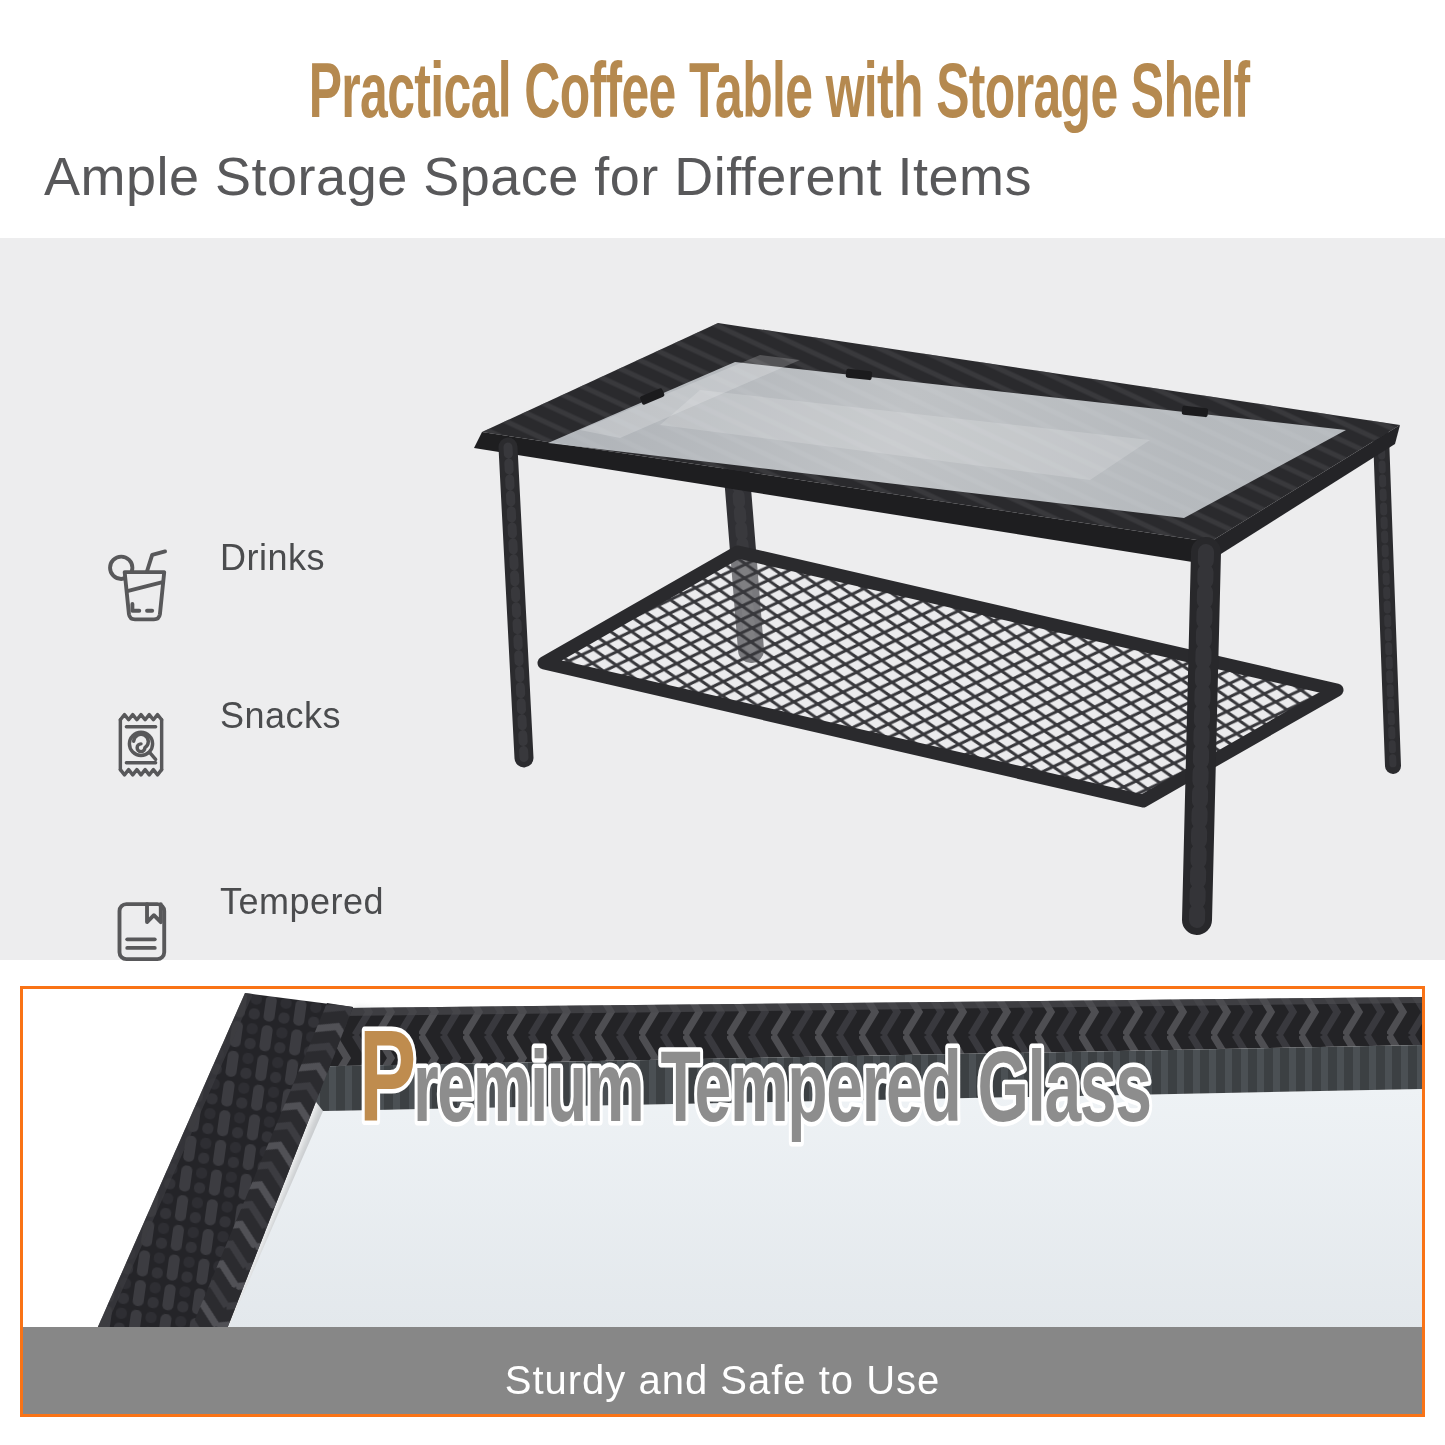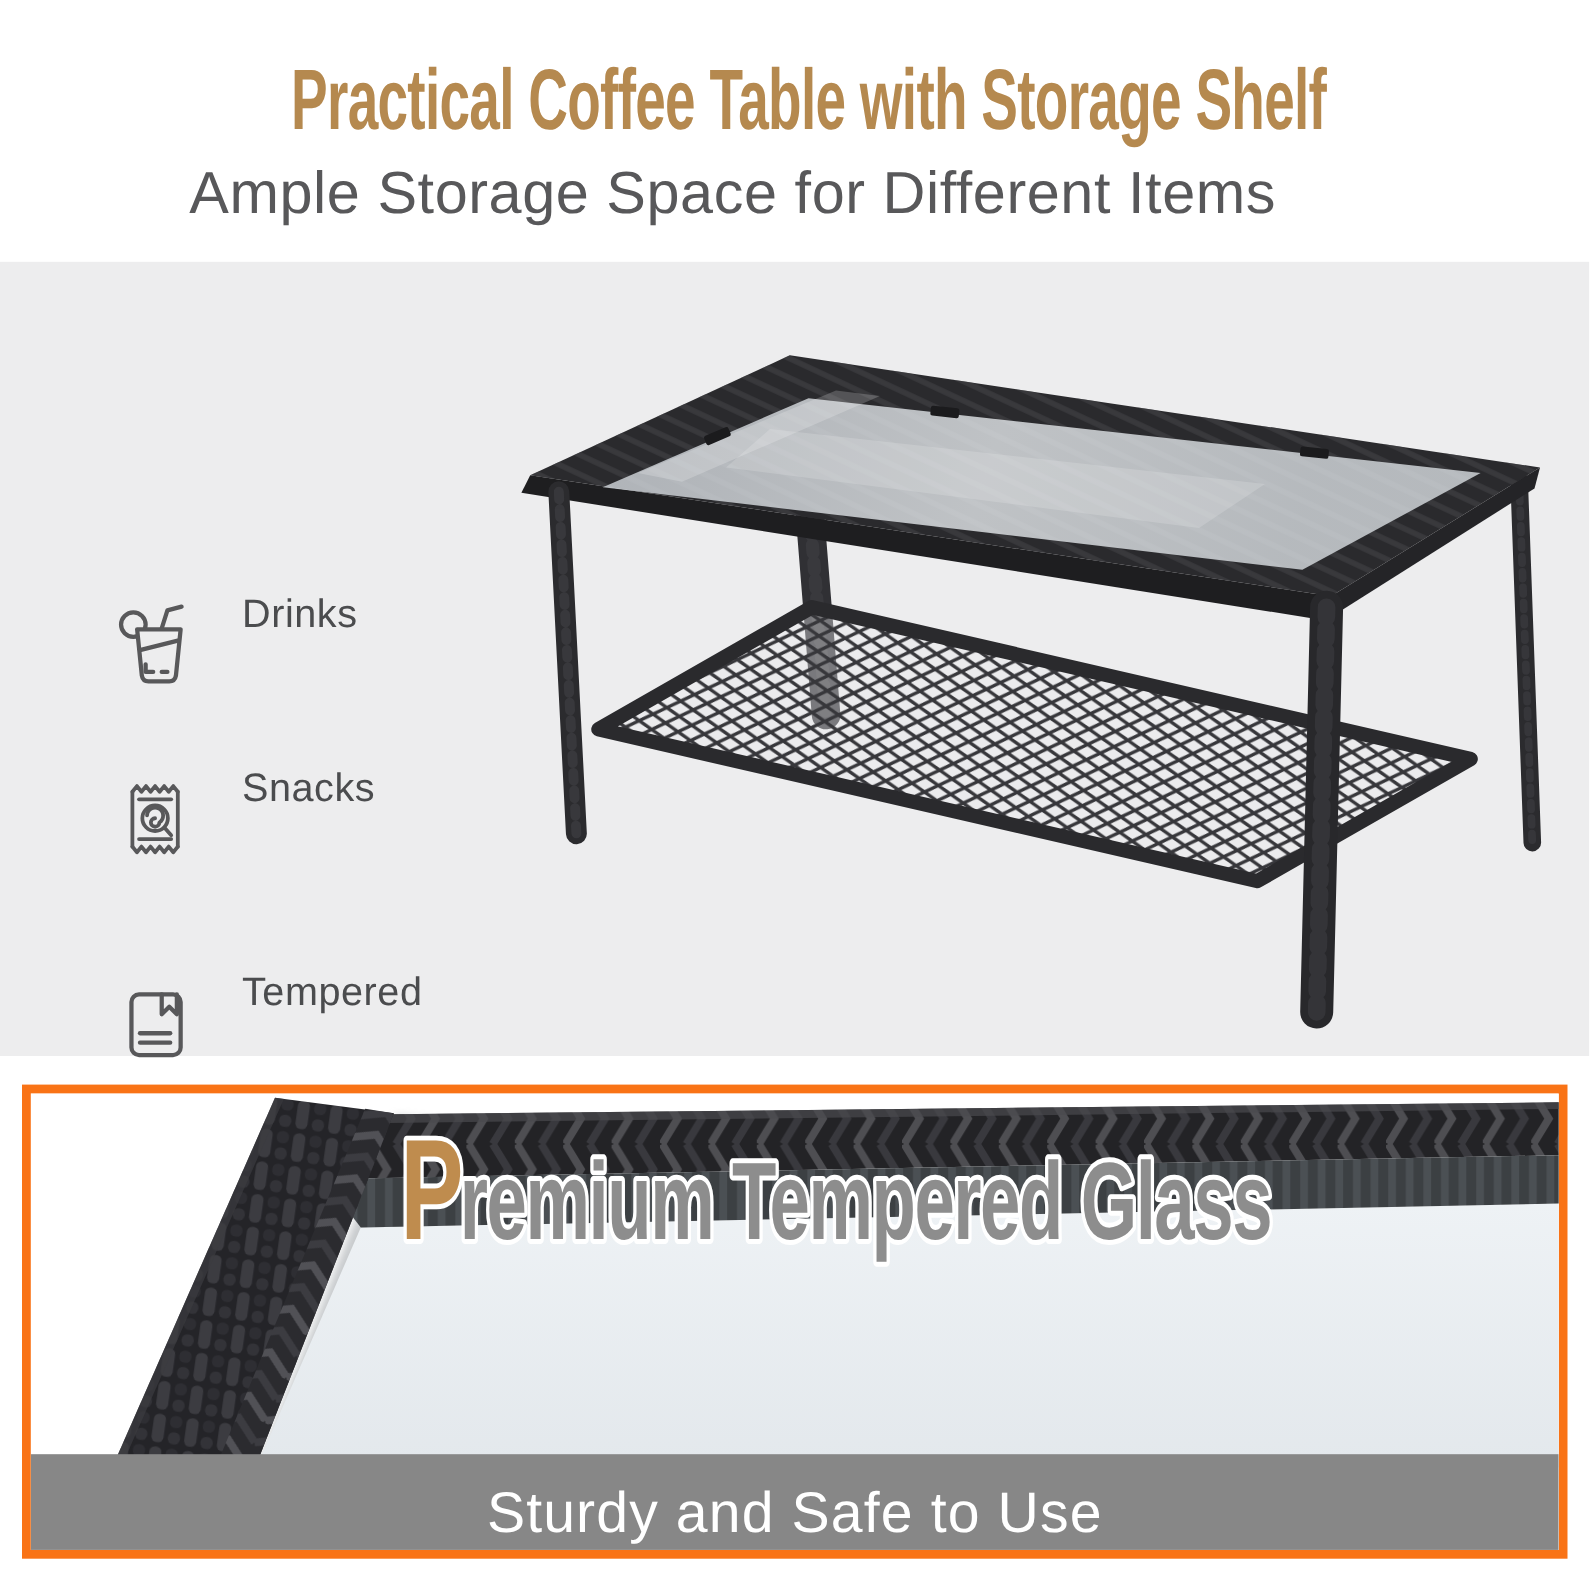--- a/index.html
+++ b/index.html
@@ -1,40 +1,40 @@
 <!DOCTYPE html>
 <html><head>
 <meta charset="utf-8">
 <style>
   html,body{margin:0;padding:0;background:#ffffff;}
   .canvas{position:relative;width:1445px;height:1445px;background:#ffffff;overflow:hidden;
           font-family:"Liberation Sans","DejaVu Sans",sans-serif;}
   
-  .header{position:absolute;left:0;top:0;width:1160px;height:238px;background:#ffffff;text-align:right;}
+  .header{position:absolute;left:0;top:0;width:1160px;height:238px;background:#ffffff;text-align:left;padding-left:44px;}
   .title{margin:0;margin-top:50px;line-height:80px;white-space:nowrap;}
   .title-inner{display:inline-block;transform:scaleX(0.64);transform-origin:50% 50%;
                font-size:78px;font-weight:bold;letter-spacing:-1px;color:#b5894f;white-space:nowrap;}
   .subtitle{margin:0;margin-top:6px;font-size:54px;line-height:48px;color:#58585a;letter-spacing:0.5px;}
   
   .showcase{position:absolute;left:0;top:238px;width:1445px;height:722px;background:#ededee;}
   .hero-svg{position:absolute;left:0;top:0;width:1445px;height:722px;}
   .feature-row{position:absolute;left:98px;display:flex;}
   .feature-row .f-icon{width:86px;height:96px;flex:0 0 auto;}
   .feature-label{margin-left:36px;font-size:36px;color:#4b4c4e;letter-spacing:0.5px;white-space:nowrap;}
   .row-0{top:299px;}
   .row-1{top:457px;}
   .row-2{top:643px;}
   .row-3{top:818px;}
   
   .frame{position:absolute;left:20px;top:986px;width:1405px;height:431px;
-         border:8px solid #f97316;box-sizing:border-box;background:#ffffff;overflow:hidden;}
+         border:3px solid #f97316;box-sizing:border-box;background:#ffffff;overflow:hidden;}
   .closeup-svg{position:absolute;left:0;top:0;width:1399px;height:425px;display:block;}
   .banner{position:absolute;left:0;right:0;bottom:0;height:87px;background:#878787;
           display:flex;align-items:center;justify-content:center;}
-  .banner-label{font-size:52px;color:#ffffff;letter-spacing:1px;margin-top:20px;}
+  .banner-label{font-size:40px;color:#ffffff;letter-spacing:1px;margin-top:20px;}
 </style>
 </head>
 <body>
 
 <div class="canvas">
 
   <div class="header">
     <h1 class="title"><span class="title-inner">Practical Coffee Table with Storage Shelf</span></h1>
     <p class="subtitle">Ample Storage Space for Different Items</p>
   </div>

